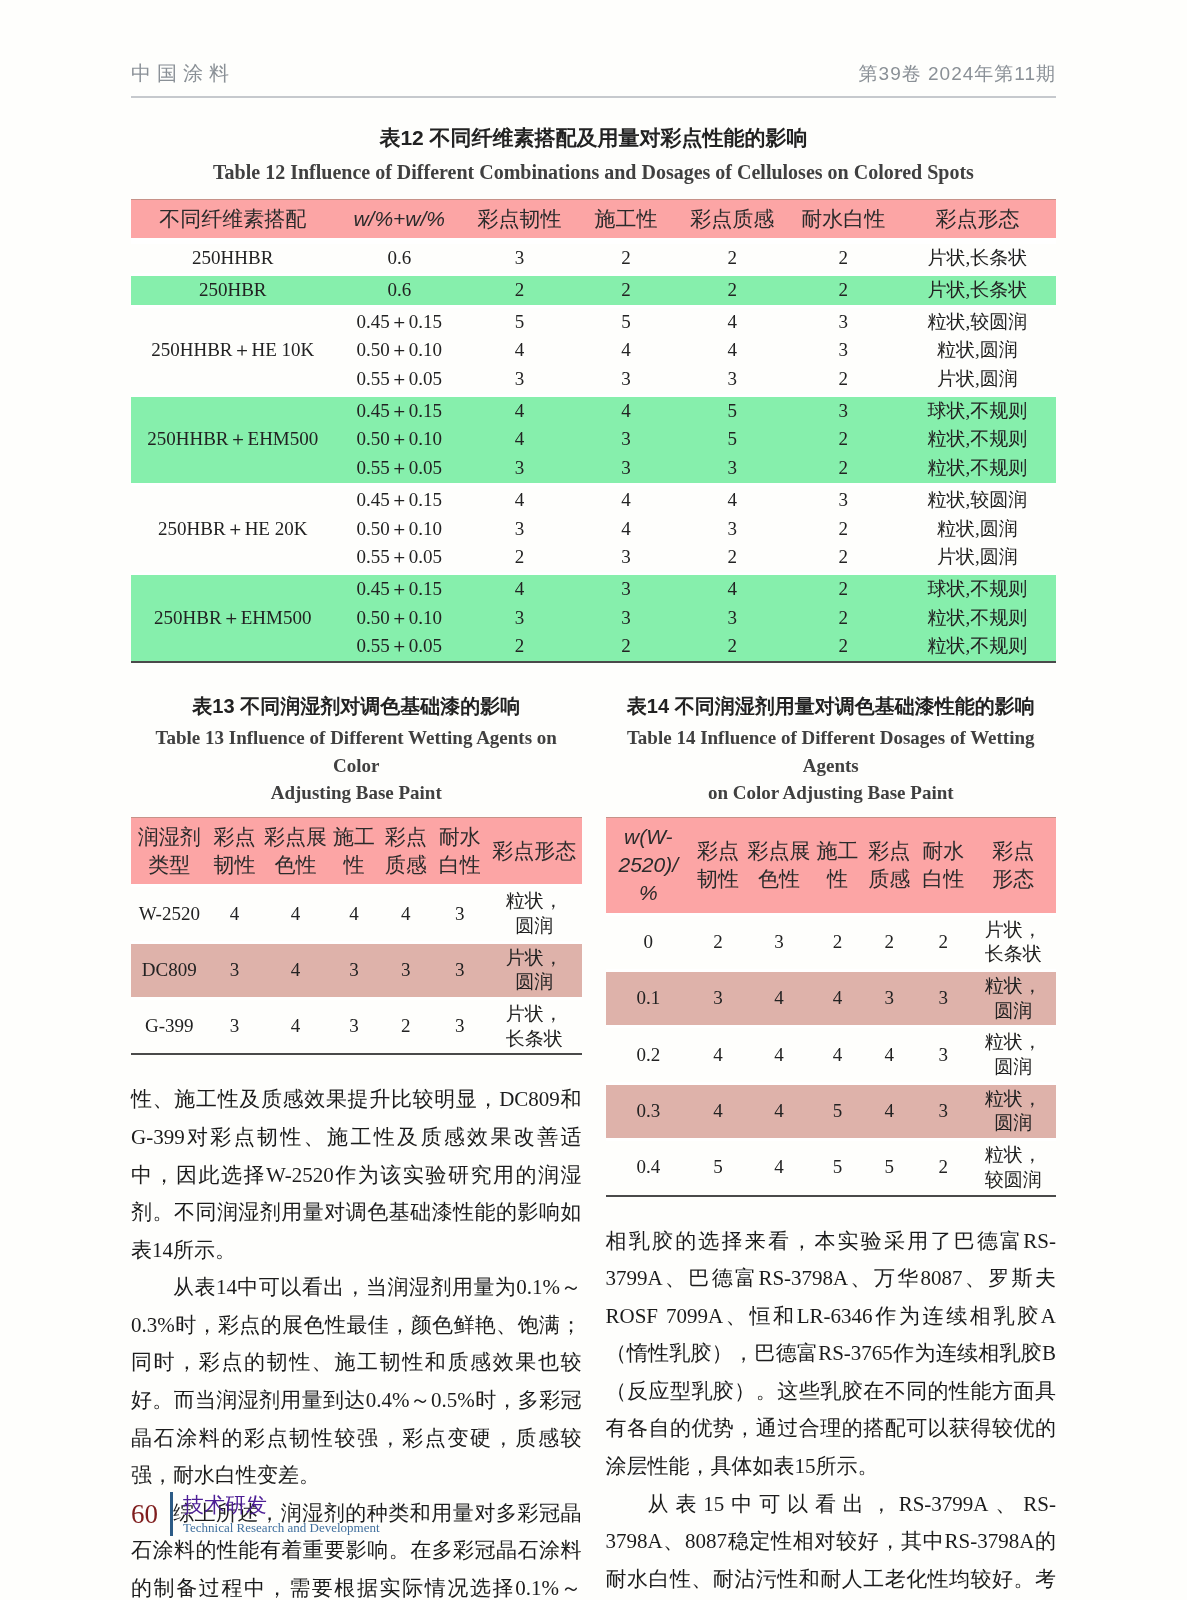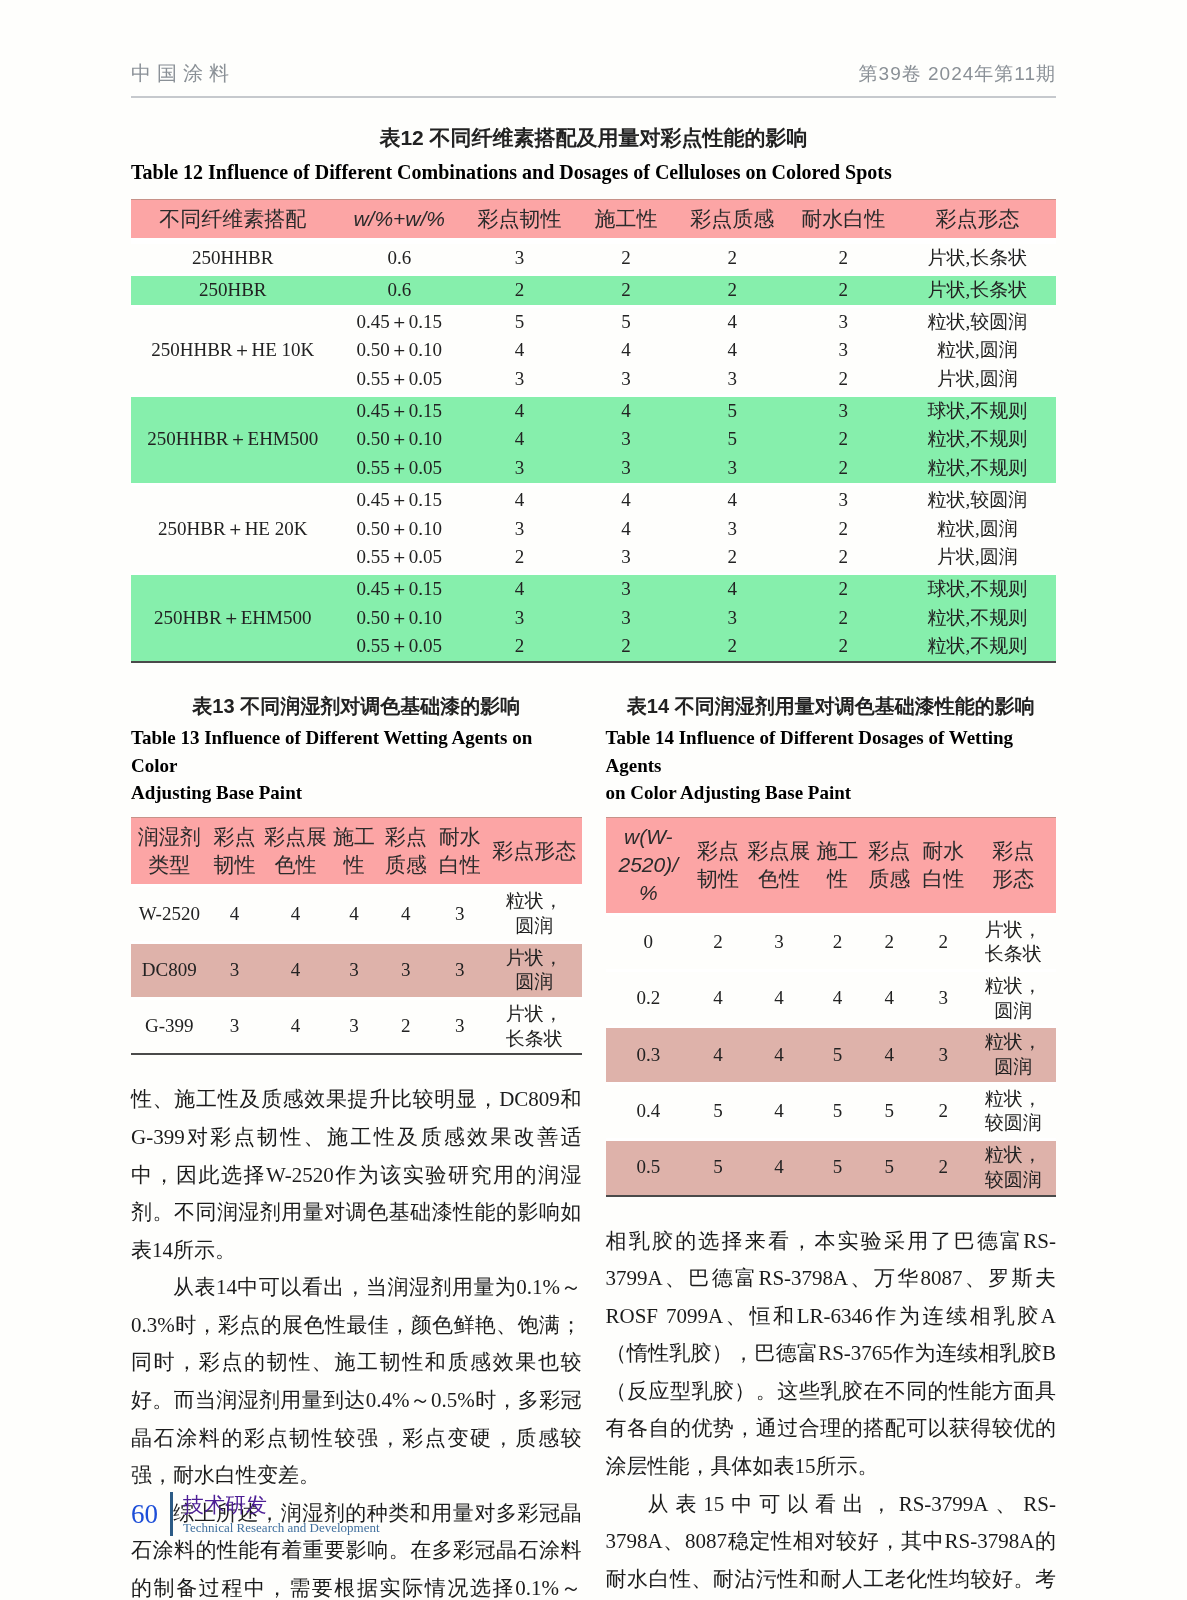--- a/index.html
+++ b/index.html
@@ -15,22 +15,22 @@
   
   .run-head { display:flex; justify-content:space-between; align-items:flex-end;
     padding-bottom:9px; border-bottom:2px solid #c6c9cd; }
   .run-head .jname { font-family:"Liberation Sans","DejaVu Sans",sans-serif;
     font-size:20px; color:#8a9096; letter-spacing:6px; }
   .run-head .issue { font-family:"Liberation Sans","DejaVu Sans",sans-serif;
     font-size:19px; color:#8a9096; letter-spacing:1px; }
   
   .tbl-title-cn { text-align:center; font-family:"Liberation Sans","DejaVu Sans",sans-serif;
     font-weight:bold; font-size:21px; color:#222; }
-  .tbl-title-en { text-align:left; font-family:"Liberation Serif","DejaVu Serif",serif;
-    font-weight:bold; font-size:20px; color:#000000; margin-top:6px; line-height:1.45; }
+  .tbl-title-en { text-align:center; font-family:"Liberation Serif","DejaVu Serif",serif;
+    font-weight:bold; font-size:20px; color:#404040; margin-top:6px; line-height:1.45; }
   .t12-titles { margin-top:26px; margin-bottom:12px; }
   
   table { border-collapse:separate; border-spacing:0; width:100%; }
   .datatable { border-bottom:2px solid #4a4a4a; }
   .datatable th {
     background:#fca5a5; font-weight:normal;
     font-family:"Liberation Sans","DejaVu Sans",sans-serif;
     font-size:21px; color:#2b2b2b; text-align:center; vertical-align:middle;
     padding:5px 2px; line-height:1.35; border-top:1px solid #c79289;
   }
@@ -51,21 +51,21 @@
   
   .two-col { display:flex; gap:24px; margin-top:30px; }
   .col { flex:1 1 0; min-width:0; }
   .col-tbl-titles { margin-bottom:10px; min-height:96px; }
   
   .bodytext { margin-top:26px; }
   .para { font-size:21px; line-height:1.79; text-align:justify; color:#1b1b1b; }
   .para.indent { text-indent:2em; }
   
   .page-footer { position:absolute; left:131px; top:1492px; display:flex; align-items:stretch; }
-  .page-footer .pnum { font-size:27px; color:#1d4ed8; align-self:flex-end; margin-bottom:6px; }
+  .page-footer .pnum { font-size:27px; color:#7f1d1d; align-self:flex-end; margin-bottom:6px; }
   .page-footer .vbar { width:3px; background:#2c5b86; margin:0 10px 0 12px; }
   .page-footer .flabels { display:flex; flex-direction:column; justify-content:center; }
   .page-footer .fcn { font-family:"Liberation Sans","DejaVu Sans",sans-serif; font-weight:normal;
     font-size:21px; color:#4c1d95; line-height:1.2; }
   .page-footer .fen { font-size:13px; color:#41709e; margin-top:3px; }
 </style>
 </head>
 <body>
 
 <div class="page">
@@ -337,49 +337,49 @@
           <tbody>
             <tr>
               <td>0</td>
               <td>2</td>
               <td>3</td>
               <td>2</td>
               <td>2</td>
               <td>2</td>
               <td>片状，<br>长条状</td>
             </tr>
+            <tr class="shade-row">
+              <td>0.1</td>
+              <td>3</td>
+              <td>4</td>
+              <td>4</td>
+              <td>3</td>
+              <td>3</td>
+              <td>粒状，<br>圆润</td>
+            </tr>
             <tr>
               <td>0.2</td>
               <td>4</td>
               <td>4</td>
               <td>4</td>
               <td>4</td>
               <td>3</td>
               <td>粒状，<br>圆润</td>
             </tr>
             <tr class="shade-row">
               <td>0.3</td>
               <td>4</td>
               <td>4</td>
               <td>5</td>
               <td>4</td>
               <td>3</td>
               <td>粒状，<br>圆润</td>
             </tr>
             <tr>
               <td>0.4</td>
-              <td>5</td>
-              <td>4</td>
-              <td>5</td>
-              <td>5</td>
-              <td>2</td>
-              <td>粒状，<br>较圆润</td>
-            </tr>
-            <tr class="shade-row">
-              <td>0.5</td>
               <td>5</td>
               <td>4</td>
               <td>5</td>
               <td>5</td>
               <td>2</td>
               <td>粒状，<br>较圆润</td>
             </tr>
           </tbody>
         </table>
 

